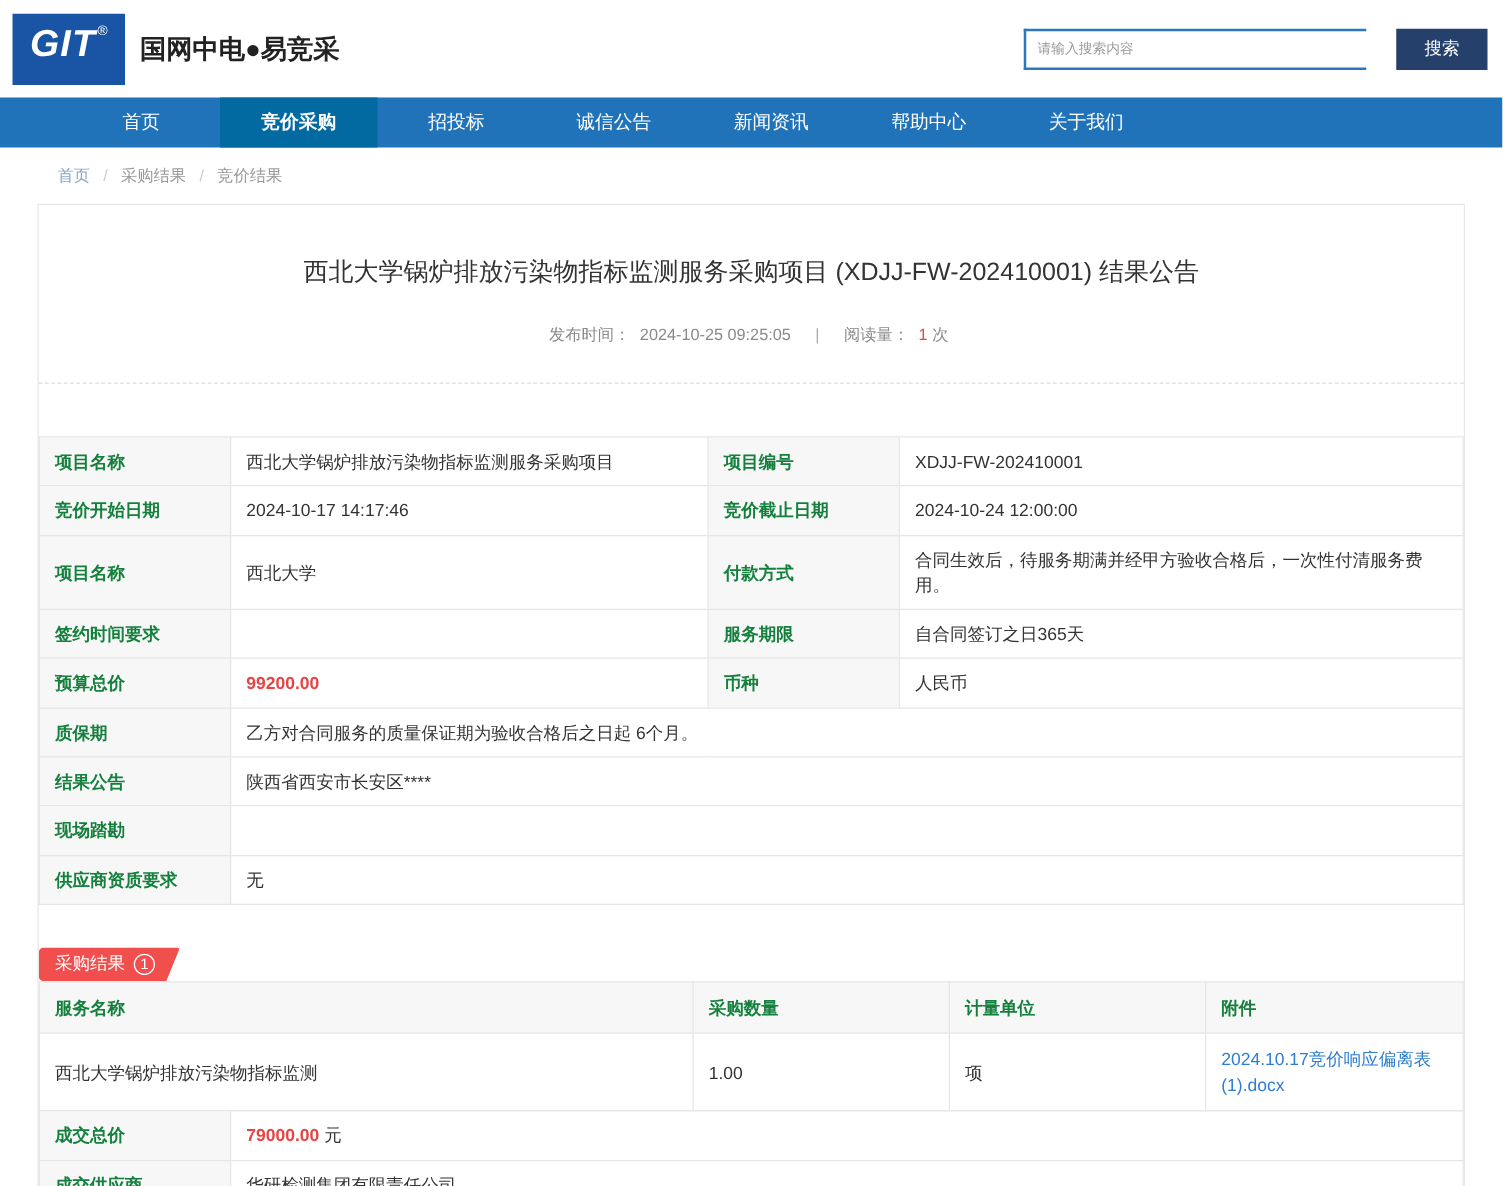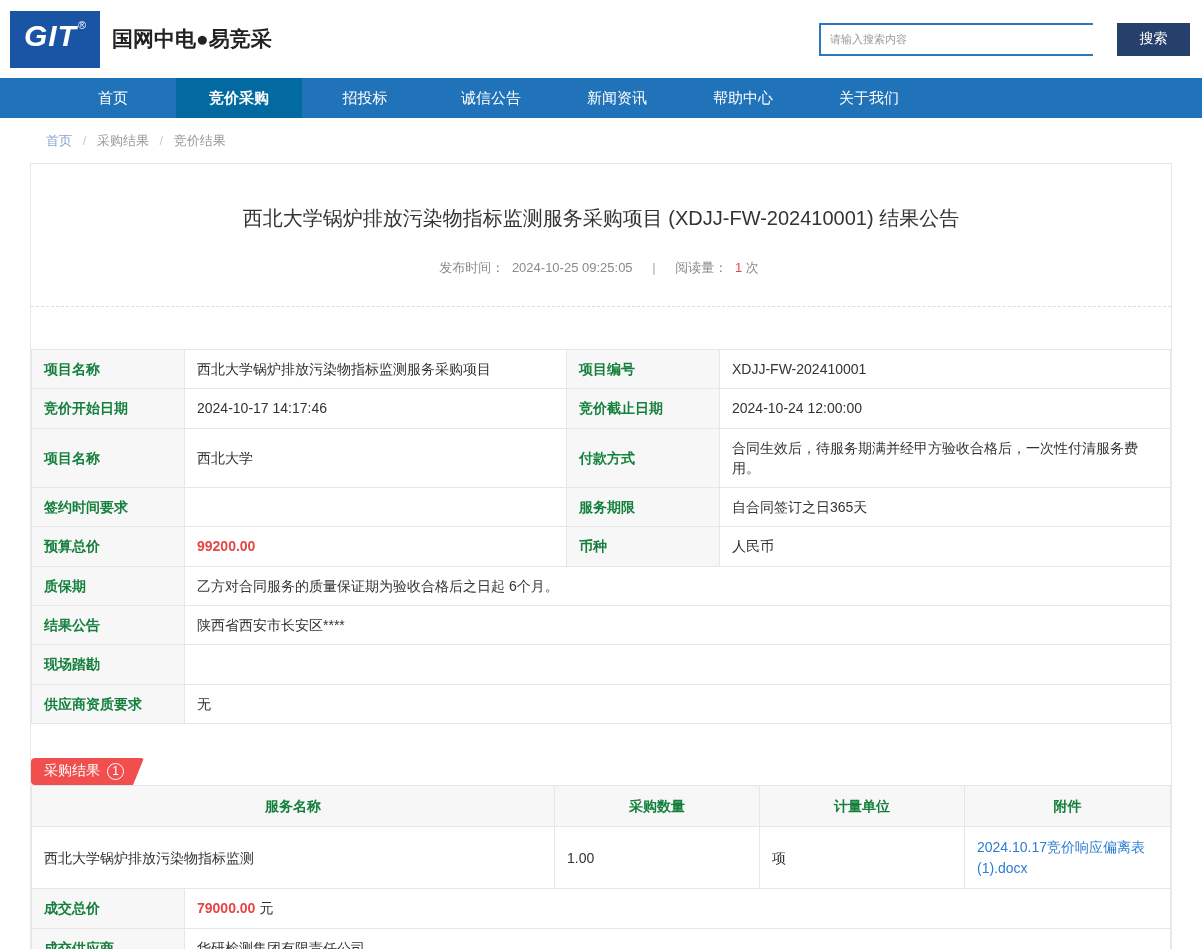--- a/index.html
+++ b/index.html
@@ -152,21 +152,21 @@
     width: 17px; height: 17px;
     border: 1px solid #fff;
     border-radius: 50%;
     display: inline-flex;
     align-items: center;
     justify-content: center;
     font-size: 12px;
     line-height: 1;
   }
 
-  .result-table th { padding: 10px 12px; text-align: center; }
+  .result-table th { padding: 10px 12px; }
   .result-table td { height: 62px; }
   .rc-1 { width: 523px; }
   .rc-2 { width: 205px; }
   .rc-3 { width: 205px; }
   .link { color: #2d7dd2; }
   .summary-table { margin-top: -1px; }
   .sc-lbl { width: 153px; }
 </style>
 </head>
 <body>

